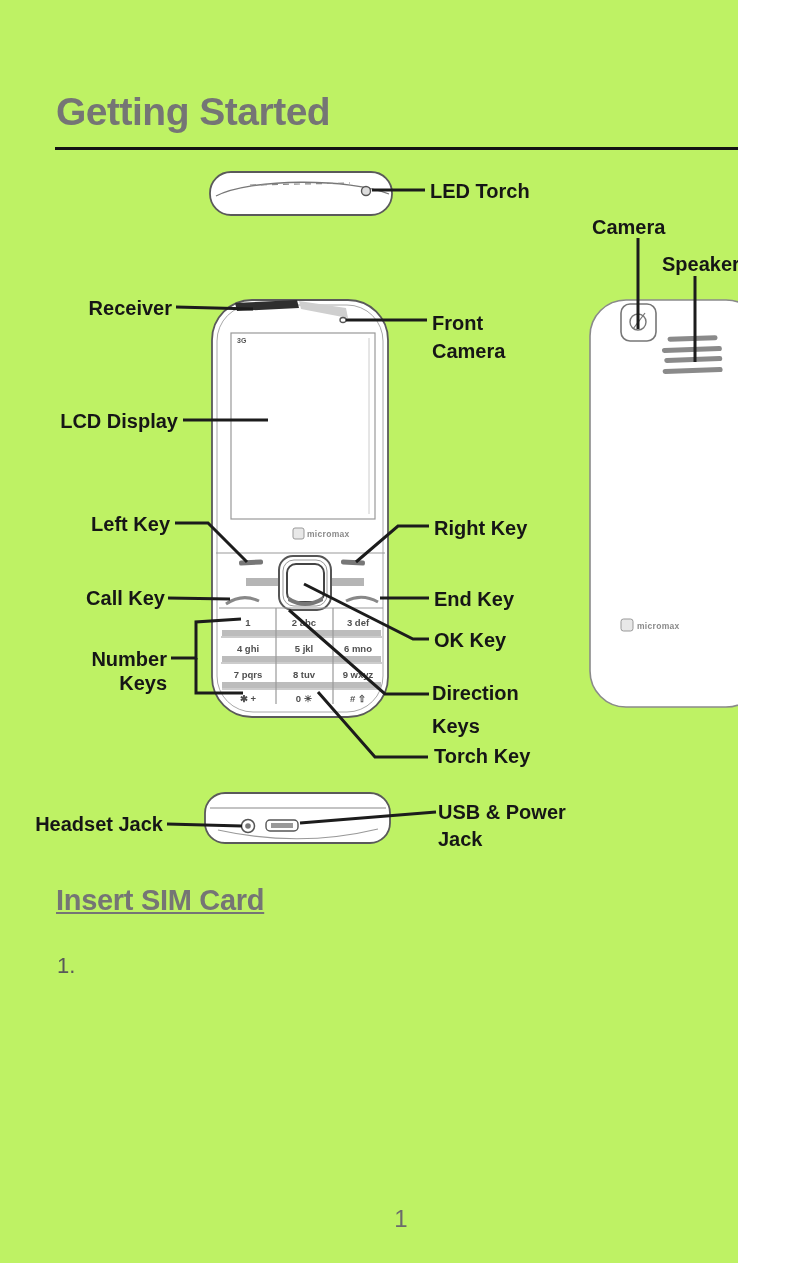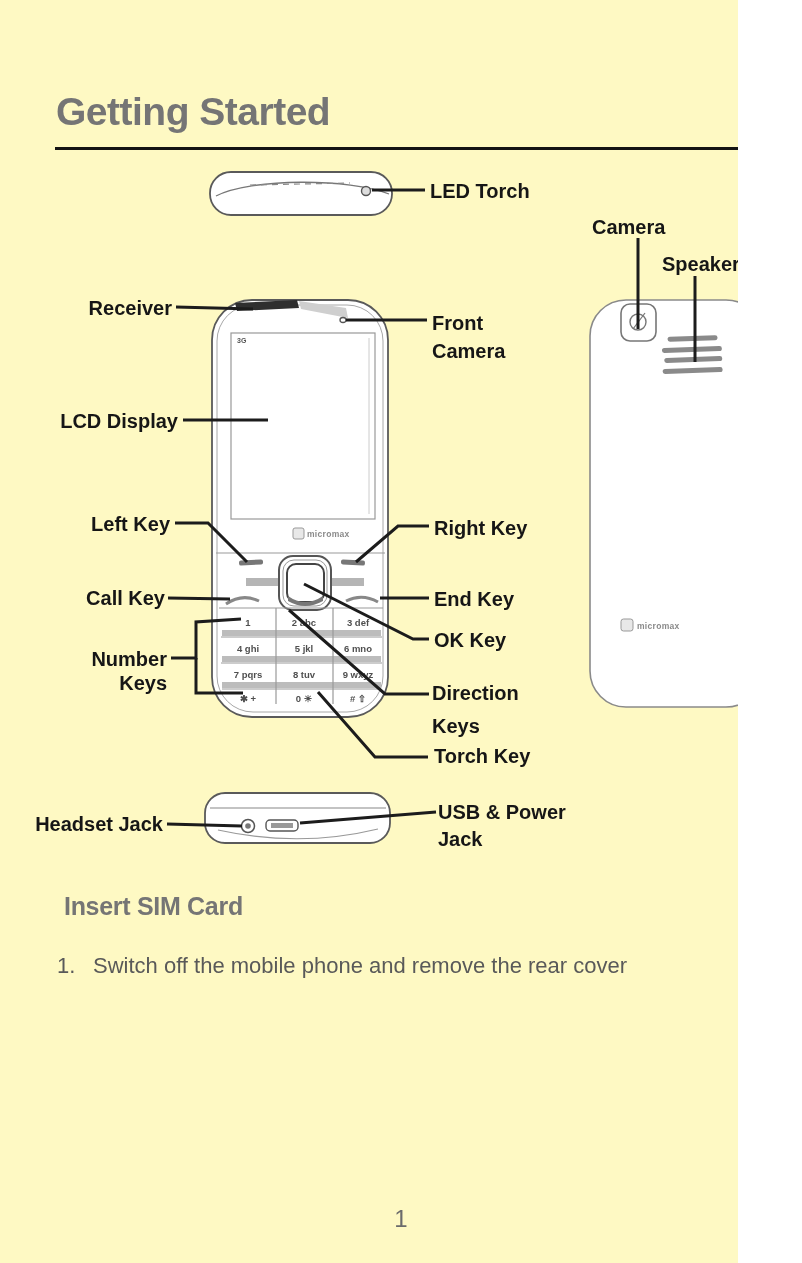--- a/index.html
+++ b/index.html
@@ -1,35 +1,35 @@
 <!DOCTYPE html>
 <html><head>
 <meta charset="utf-8">
 <style>
   html,body{margin:0;padding:0;background:#ffffff;}
   .page{
     position:relative;
     width:738px;height:1263px;
-    background:#fef9c3;
+    background:#bef264;
     font-family:"Liberation Sans",sans-serif;
     overflow:hidden;
   }
   .page-title{
     position:absolute;left:56px;top:90px;margin:0;
     font-size:39px;font-weight:700;color:#757575;letter-spacing:-0.5px;
   }
   .title-rule{
     position:absolute;left:55px;top:147px;width:714px;height:3px;background:#141414;
   }
   .diagram{
     position:absolute;left:0;top:152px;width:802px;height:710px;margin:0;
   }
   .section-heading{
-    position:absolute;left:56px;top:884px;margin:8px;
-    font-size:25px;font-weight:700;color:#757575;letter-spacing:-0.3px;
+    position:absolute;left:56px;top:884px;margin:0;
+    font-size:29px;font-weight:700;color:#757575;letter-spacing:-0.3px;text-decoration:underline;
   }
   .step{
     position:absolute;left:57px;top:950px;width:680px;
     display:flex;color:#595959;font-size:22px;line-height:32px;
   }
   .step .num{width:36px;flex:0 0 36px;}
   .page-footer{
     position:absolute;left:0;top:1205px;width:802px;
     text-align:center;font-size:24px;color:#6b6b6b;
   }
@@ -179,18 +179,18 @@
         <text x="438" y="667">USB &amp; Power</text>
         <text x="438" y="694">Jack</text>
       </g>
     </svg>
   </figure>
 
   <h2 class="section-heading">Insert SIM Card</h2>
 
   <div class="step">
     <span class="num">1.</span>
-    <span class="txt"><span>Switch off the mobile phone and remove the rear cover</span><br></span>
+    <span class="txt"><br></span>
   </div>
 
   <div class="page-footer">1</div>
 
 </div>
 
 </body></html>

